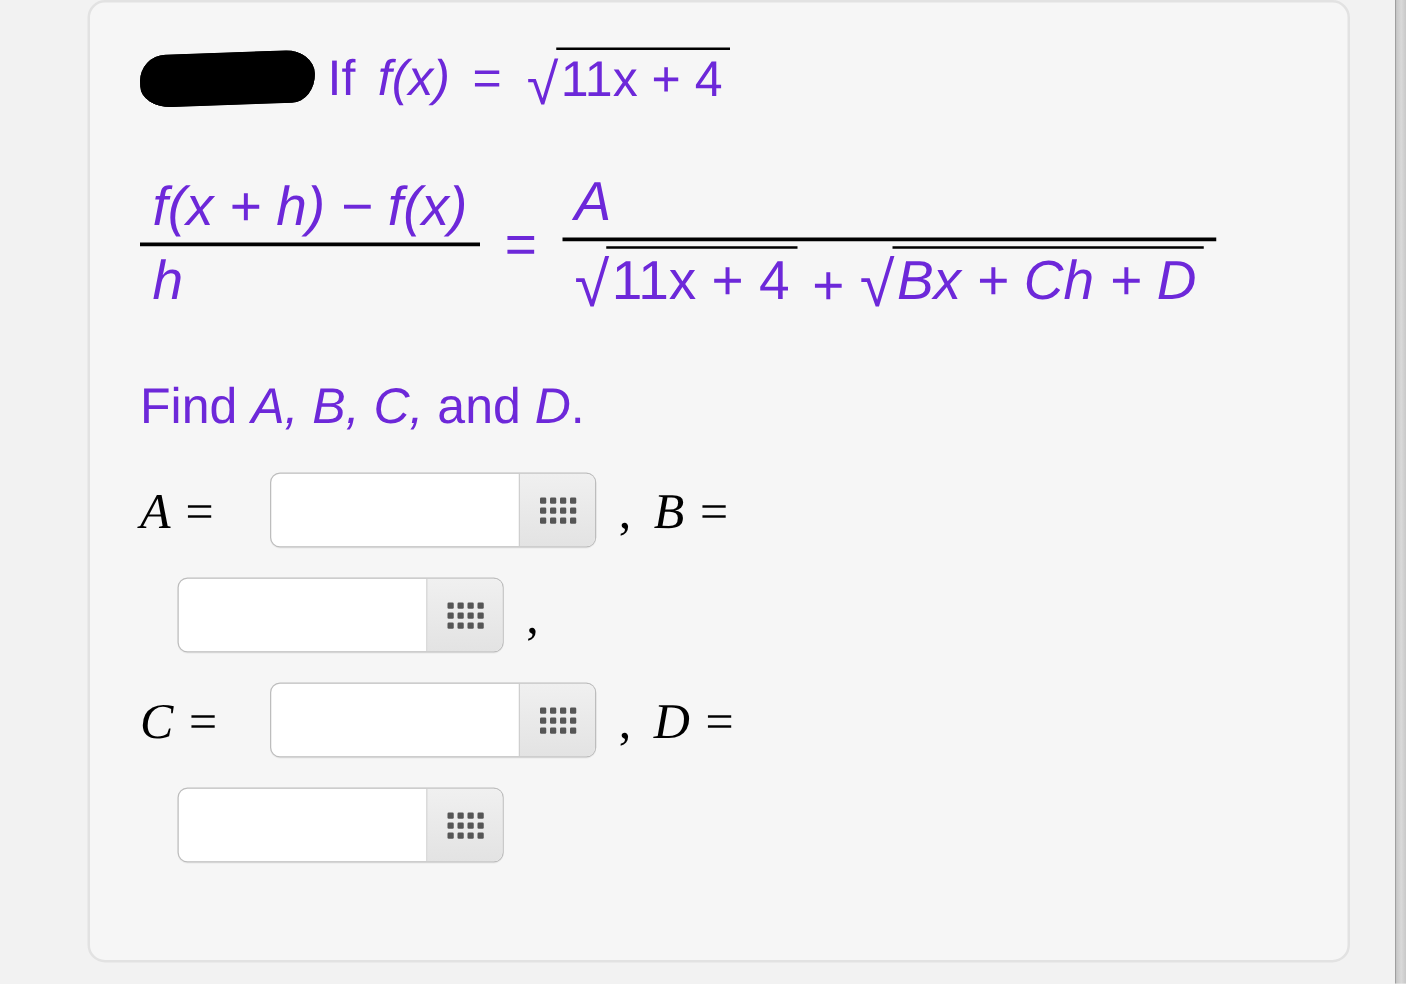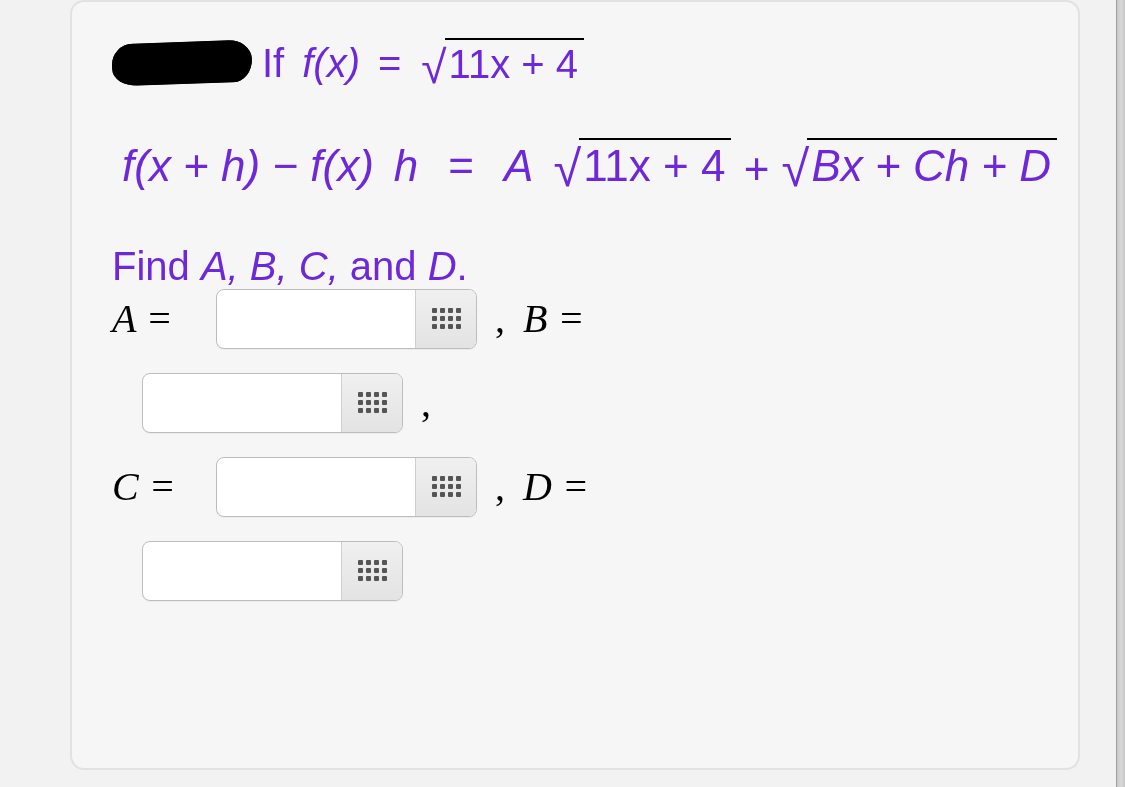--- a/index.html
+++ b/index.html
@@ -89,39 +89,41 @@
   .equation {
     display: flex;
     align-items: center;
     gap: 20px;
     margin-bottom: 46px;
     font-size: 44px;
     white-space: nowrap;
   }
   .frac {
     display: inline-flex;
-    align-items: center;
+    flex-direction: column;
+    align-items: flex-start;
   }
   .frac .num, .frac .den {
     padding: 4px 10px;
     text-align: center;
     line-height: 1.1;
   }
   .frac .bar {
     background: #000;
     align-self: stretch;
   }
   .frac.left .bar { height: 3px; }
   .frac.right .bar { height: 2.5px; }
   .equals {
     font-size: 44px;
   }
 
   .find-line {
     font-size: 40px;
+    margin-bottom: 30px;
   }
   .answers {
     font-size: 40px;
   }
   .ans-row {
     display: flex;
     align-items: center;
     gap: 14px;
     margin-bottom: 24px;
   }

